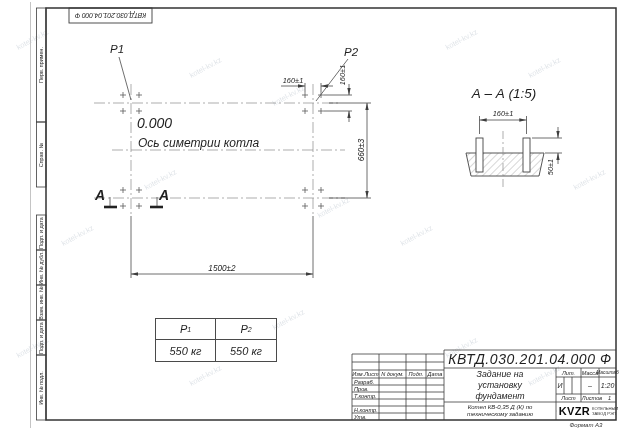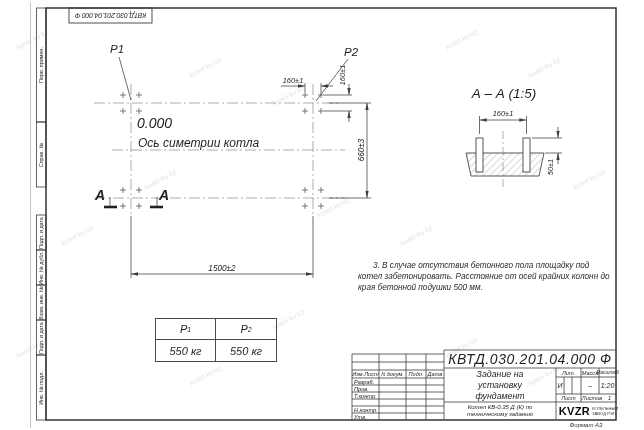--- a/index.html
+++ b/index.html
@@ -216,21 +216,20 @@
     </div>
     <div class="ctr it" style="border-bottom:1px solid #4a4a4a;font-size:11px;">
       <span>P</span>
         <sub style="font-size:7px;">2</sub>
     </div>
     <div class="ctr it" style="border-right:1px solid #4a4a4a;font-size:11px;">550 кг</div>
     <div class="ctr it" style="font-size:11px;">550 кг</div>
   </div>
 
   <div class="abs it" style="left:358px;top:261px;width:254px;font-size:8.2px;line-height:1.33;color:#2a2a2a;">
-    <div class="note-item">3. В случае отсутствия бетонного пола площадку под котел забетонировать. Расстояние от осей крайних колонн до края бетонной подушки 500 мм.</div>
   </div>
 
   <div class="abs ctr it" style="left:444px;top:350px;width:172px;height:18px;font-size:14px;letter-spacing:0.6px;">КВТД.030.201.04.000 Ф</div>
 
   <div class="abs ctr tb-s" style="left:352px;top:370px;width:27px;height:8px;">Изм.Лист</div>
   <div class="abs ctr tb-s" style="left:379px;top:370px;width:27px;height:8px;">N докум.</div>
   <div class="abs ctr tb-s" style="left:406px;top:370px;width:20px;height:8px;">Подп.</div>
   <div class="abs ctr tb-s" style="left:426px;top:370px;width:18px;height:8px;">Дата</div>
 
   <div class="abs tb-s" style="left:354px;top:378.5px;width:25px;height:7px;">Разраб.</div>

